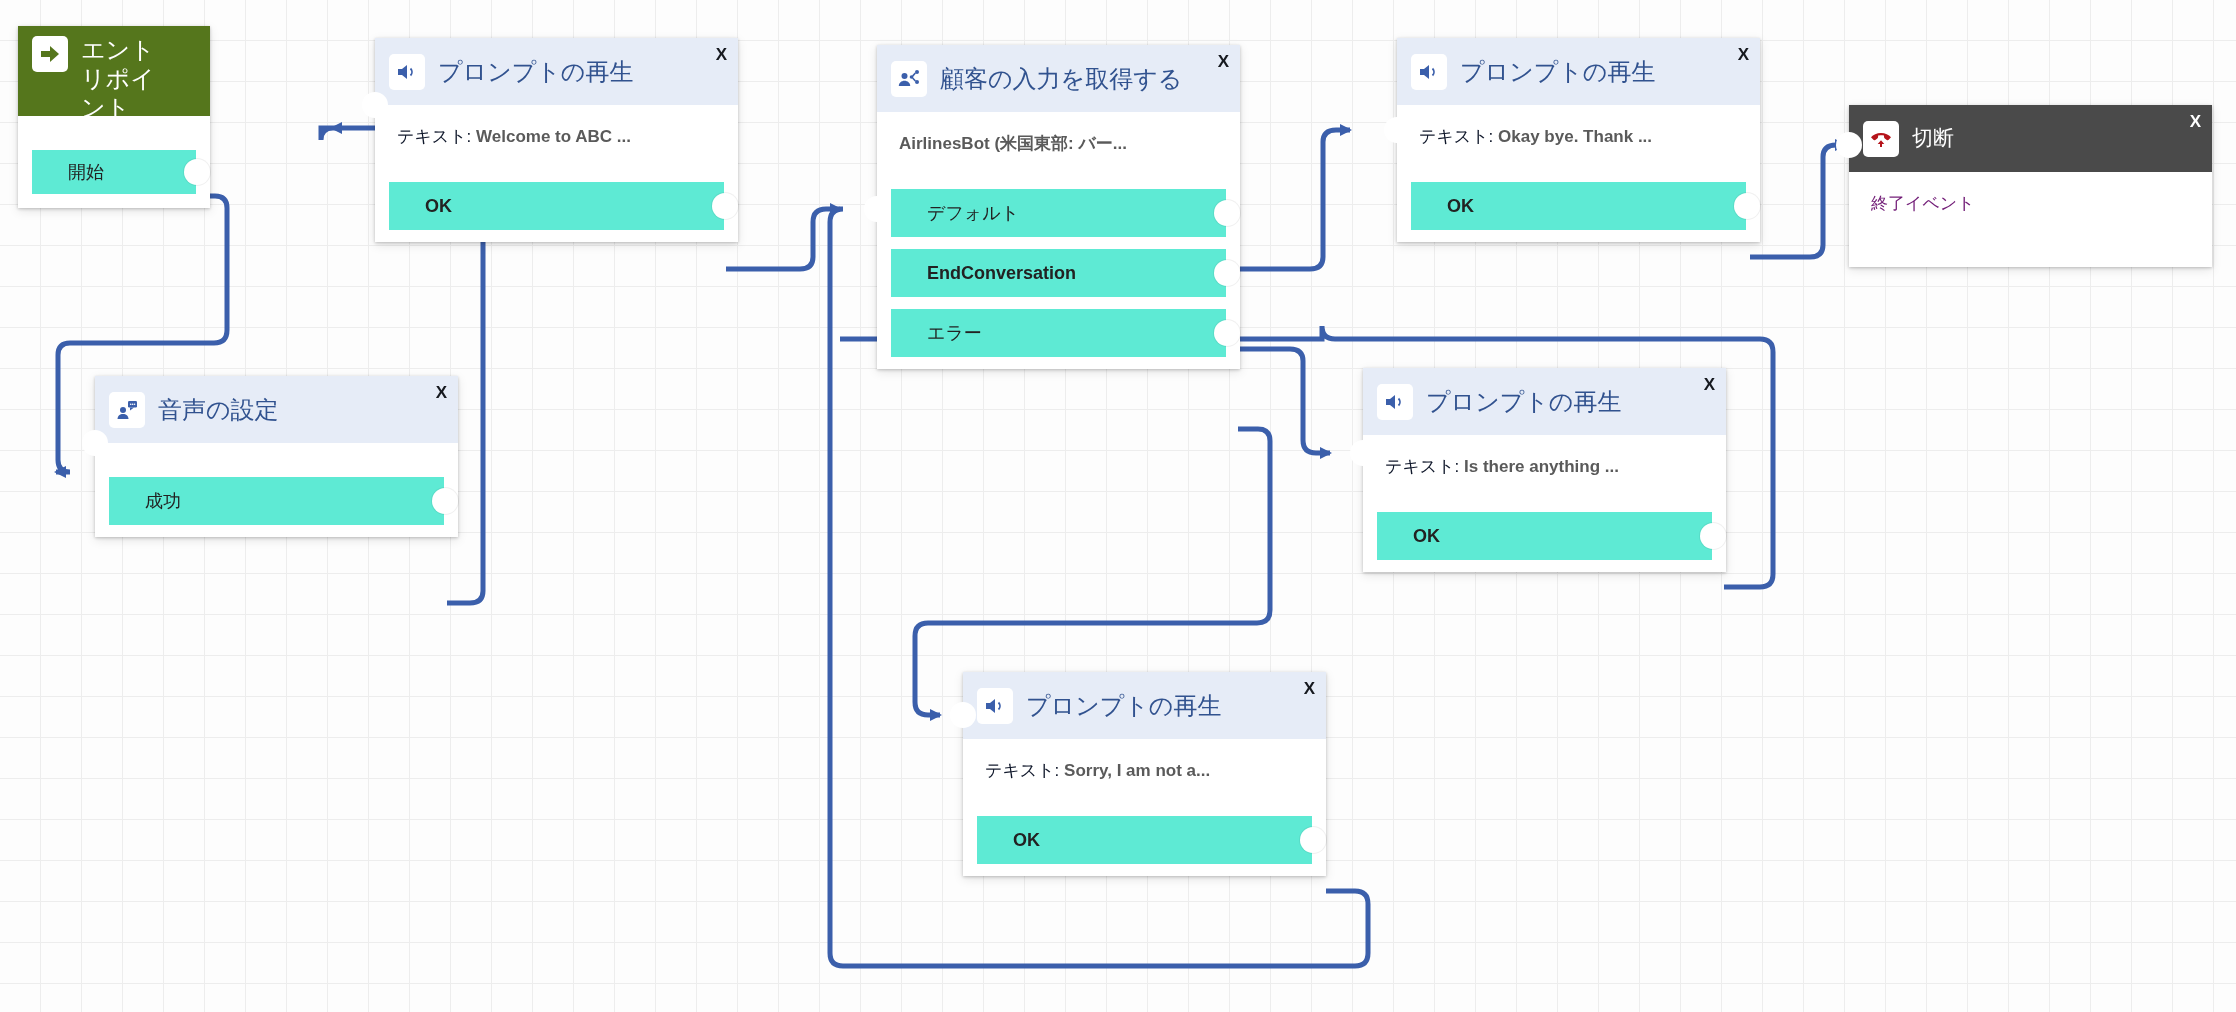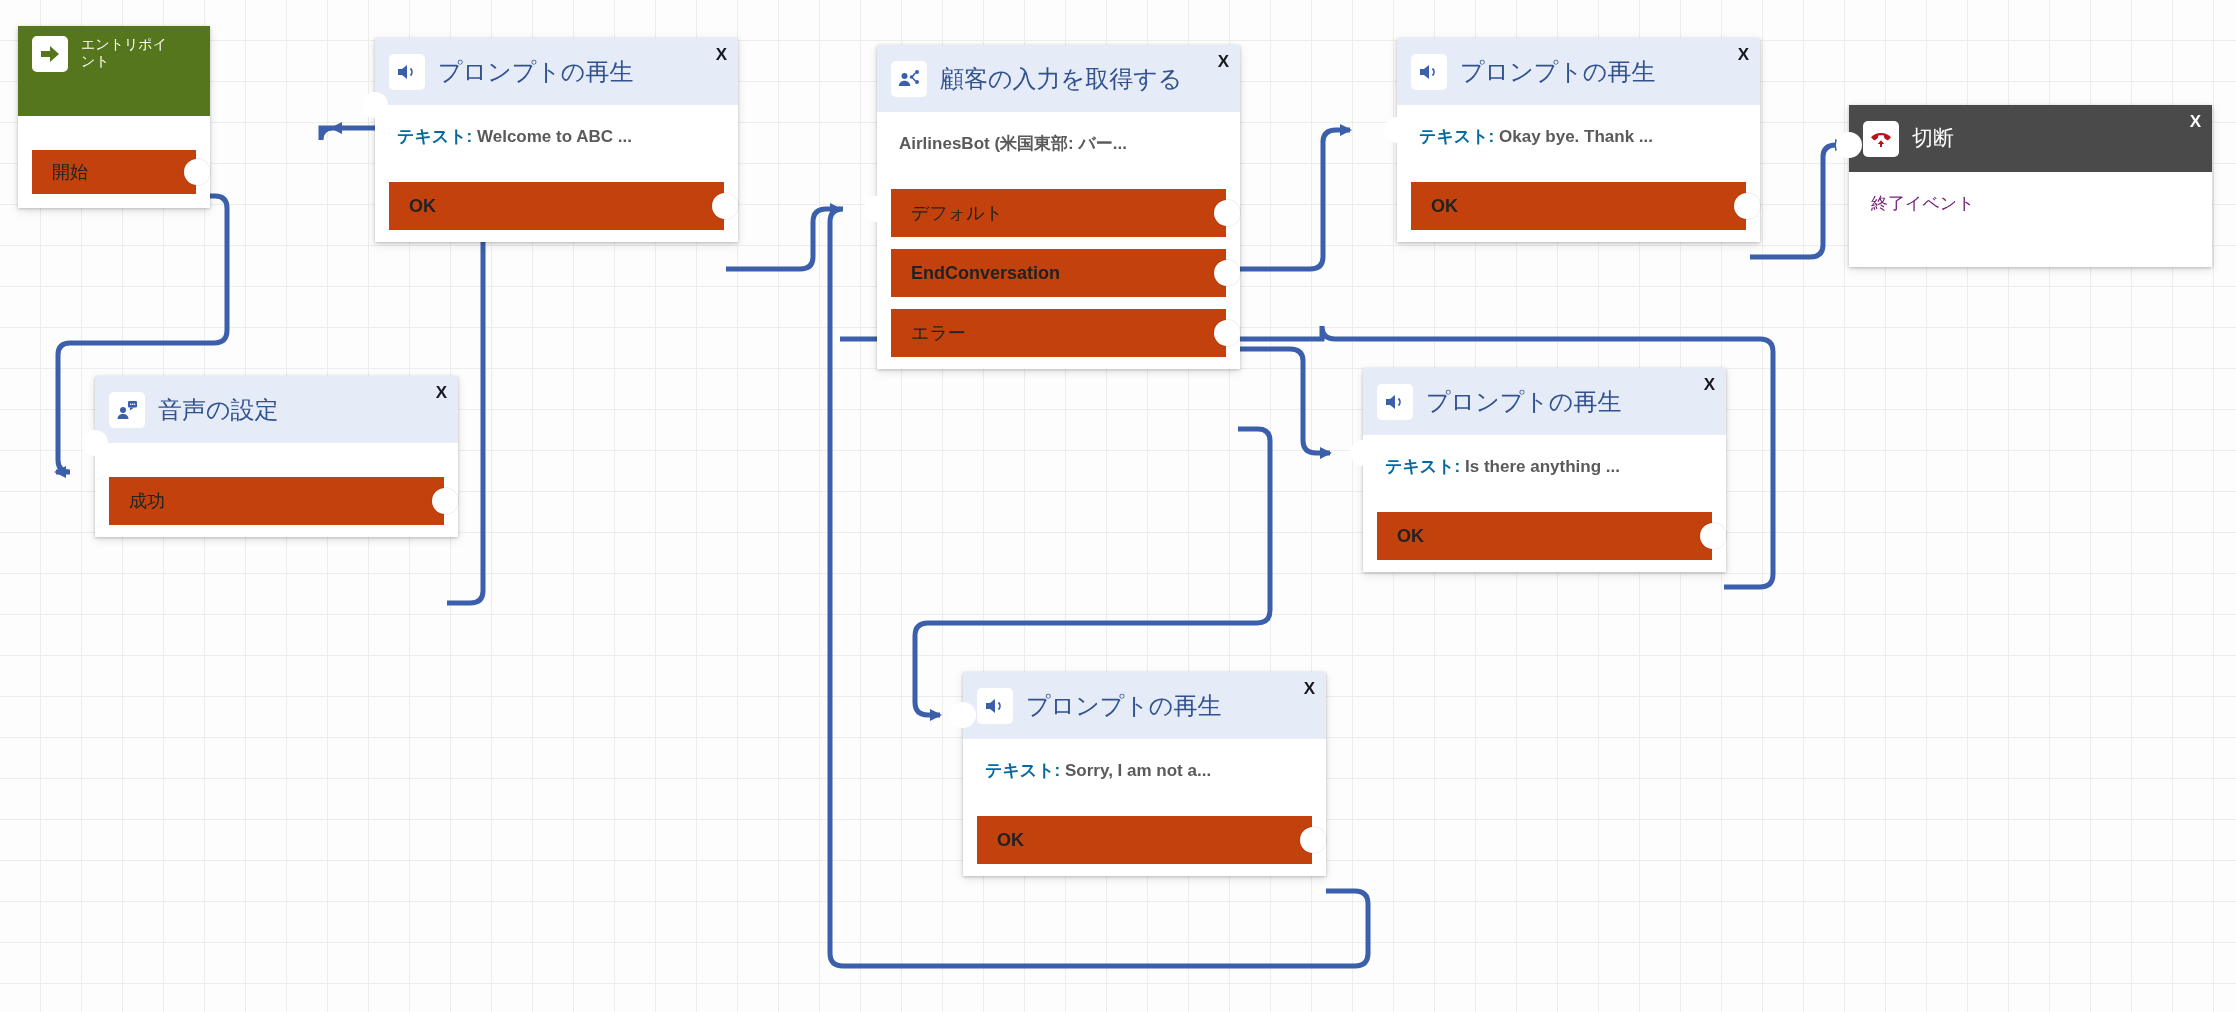--- a/index.html
+++ b/index.html
@@ -60,31 +60,31 @@
   }
   .node-head.dark .close-x{color:#ffffff;}
 
   .node-body{padding:0;}
   .node-sub{
     font-size:17px;color:#5a5a5a;
     padding:20px 22px 0 22px;
     font-weight:700;
     white-space:nowrap;overflow:hidden;
   }
-  .node-sub .lbl{font-weight:700;color:#0369a1;}
+  .node-sub .lbl{font-weight:400;color:#0f172a;}
   .node-sub.plain{font-weight:400;color:#701a75;}
   .spacer{height:34px;}
 
   .port{
     position:relative;
-    background:#c2410c;
+    background:#5eead4;
     height:48px;
     display:flex;align-items:center;
     margin:0 14px 12px 14px;
-    padding-left:20px;
+    padding-left:36px;
     font-size:18px;color:#222;
   }
   .port.bold{font-weight:700;}
   .port-dot{
     position:absolute;right:-1px;top:50%;
     transform:translate(50%,-50%);
     width:26px;height:26px;border-radius:50%;
     background:#ffffff;
     box-shadow:0 0 0 1px rgba(0,0,0,.06);
   }
@@ -92,21 +92,21 @@
     position:absolute;left:0;top:67px;
     transform:translate(-50%,-50%);
     width:26px;height:26px;border-radius:50%;
     background:#ffffff;
     z-index:7;
   }
 
   
   #node-entry{width:192px;}
   #node-entry .node-head{height:80px;align-items:flex-start;padding-top:10px;}
-  #node-entry .node-title{font-size:14px;line-height:1.2;}
+  #node-entry .node-title{font-size:24px;line-height:1.2;}
   #node-entry .port{height:44px;margin-bottom:14px;font-size:18px;}
 </style>
 </head>
 <body>
 
 <div id="canvas">
 
   <svg id="wires" viewBox="0 0 2236 1012" xmlns="http://www.w3.org/2000/svg">
     <defs>
       <marker id="arw" markerWidth="12" markerHeight="12" refX="10" refY="6" orient="auto" markerUnits="userSpaceOnUse">

